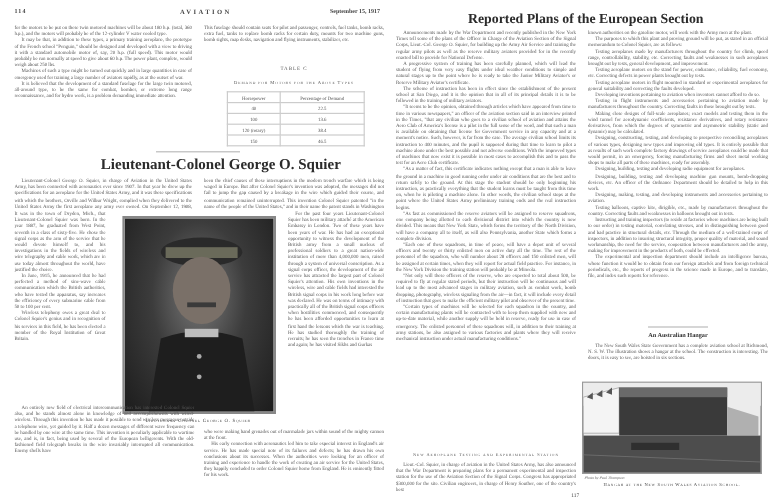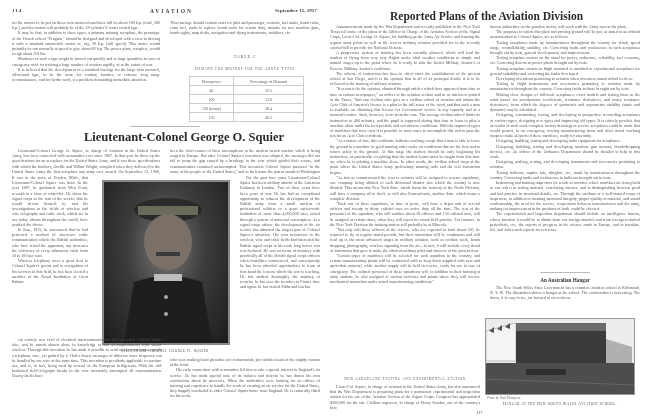--- a/index.html
+++ b/index.html
@@ -100,21 +100,21 @@
 <div class="abs caption" style="left:100px;top:348px;width:130px;">Lieutenant-Colonel George O. Squier</div>
 
 <div class="abs" style="left:12px;top:337px;width:150px;height:80px;overflow:hidden;">
   <p class="p" style="text-indent:6px;">An entirely new field of electrical intercommunication has interested Colonel Squier also, and he stands almost alone in knowledge of and accomplishments with wired-wireless. Through this invention he has made it possible to send wireless messages outside a telephone wire, yet guided by it. Half a dozen messages of different wave frequency can be handled by one wire at the same time. This invention is peculiarly applicable to wartime use, and is, in fact, being used by several of the European belligerents. With the old-fashioned field telegraph breaks in the wire invariably interrupted all communication. Enemy shells have</p>
 </div>
 <div class="abs" style="left:170px;top:357px;width:150px;height:60px;overflow:hidden;">
   <p class="p">who were making hand grenades out of marmalade jars within sound of the mighty cannon at the front.</p>
   <p class="p">His early connection with aeronautics led him to take especial interest in England's air service. He has made special note of its failures and defects; he has drawn his own conclusions about its successes. When the authorities were looking for an officer of training and experience to handle the work of creating an air service for the United States, they happily concluded to order Colonel Squier home from England. He is eminently fitted for his work.</p>
 </div>
 
-<div class="abs" style="left:390px;top:10px;font-size:11.5px;font-weight:bold;color:#2b2b2b;white-space:nowrap;">Reported Plans of the Aviation Division</div>
+<div class="abs" style="left:390px;top:10px;font-size:11.5px;font-weight:bold;color:#2b2b2b;white-space:nowrap;">Reported Plans of the European Section</div>
 
 <div class="abs" style="left:330px;top:24px;width:150px;height:317px;overflow:hidden;">
   <p class="p" style="text-indent:6px;">Announcements made by the War Department and recently published in the New York Times tell some of the plans of the Officer in Charge of the Aviation Section of the Signal Corps, Lieut.-Col. George O. Squier, for building up the Army Air Service and training the regular army pilots as well as the reserve military aviators provided for in the recently enacted bill to provide for National Defense.</p>
   <p class="p">A progressive system of training has been carefully planned, which will lead the student of flying from very easy flights under ideal weather conditions to simple and natural stages up to the point where he is ready to take the Junior Military Aviator's or Reserve Military Aviator's certificate.</p>
   <p class="p">The scheme of instruction has been in effect since the establishment of the present school at San Diego, and it is the opinion that in all of its principal details it is to be followed in the training of military aviators.</p>
   <p class="p">"It seems to be the opinion, obtained through articles which have appeared from time to time in various newspapers," an officer of the aviation section said in an interview printed in the Times, "that any civilian who goes to a civilian school of aviation and attains the Aero Club of America's license is a pilot in the full sense of the word, and that such a man is available on obtaining that license for Government service in any capacity and at a moment's notice. Such, however, is far from the case. The average civilian school limits its instruction to 400 minutes, and the pupil is supposed during that time to learn to pilot a machine alone under the best possible and not adverse conditions. With the improved types of machines that now exist it is possible in most cases to accomplish this and to pass the test for an Aero Club certificate.</p>
   <p class="p">"As a matter of fact, this certificate indicates nothing except that a man is able to leave the ground in a machine in good running order under air conditions that are the best and to return safely to the ground. At this stage the student should be only beginning his instruction, as practically everything that the student learns must be taught from this time on, when he is piloting a machine alone. In other words, the civilian school stops at the point where the United States Army preliminary training ends and the real instruction begins.</p>
   <p class="p">"As fast as commissioned the reserve aviators will be assigned to reserve squadrons, one company being allotted to each divisional district into which the country is now divided. This means that New York State, which forms the territory of the North Division, will have a company all to itself, as will also Pennsylvania, another State which forms a complete division.</p>
   <p class="p">"Each one of these squadrons, in time of peace, will have a depot unit of several officers and twenty or thirty enlisted men on active duty all the time. The rest of the personnel of the squadron, who will number about 28 officers and 150 enlisted men, will be assigned at certain times, when they will report for actual field practice. For instance, in the New York Division the training station will probably be at Mineola.</p>
   <p class="p">"Not only will these officers of the reserve, who are expected to total about 500, be required to fly at regular stated periods, but their instruction will be continuous and will lead up to the most advanced stages in military aviation, such as combat work, bomb dropping, photography, wireless signaling from the air—in fact, it will include every detail of instruction that goes to make the efficient military pilot and observer of the present time.</p>

